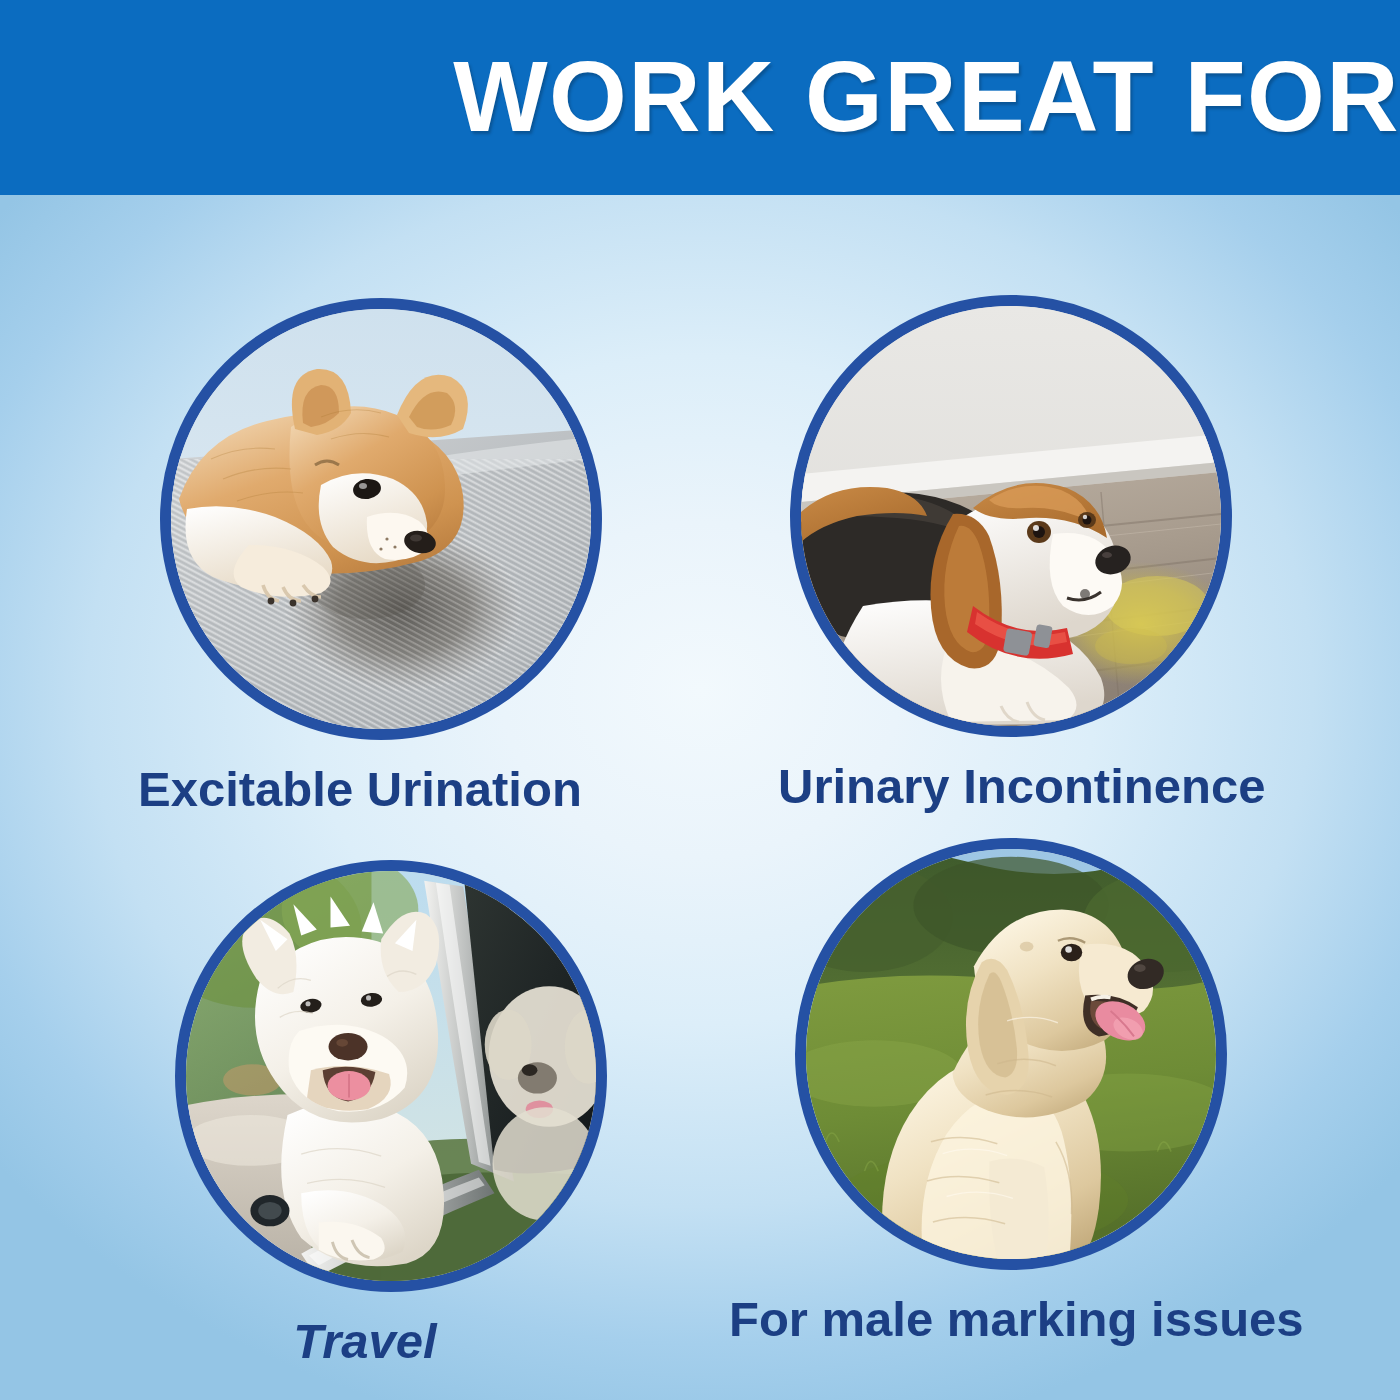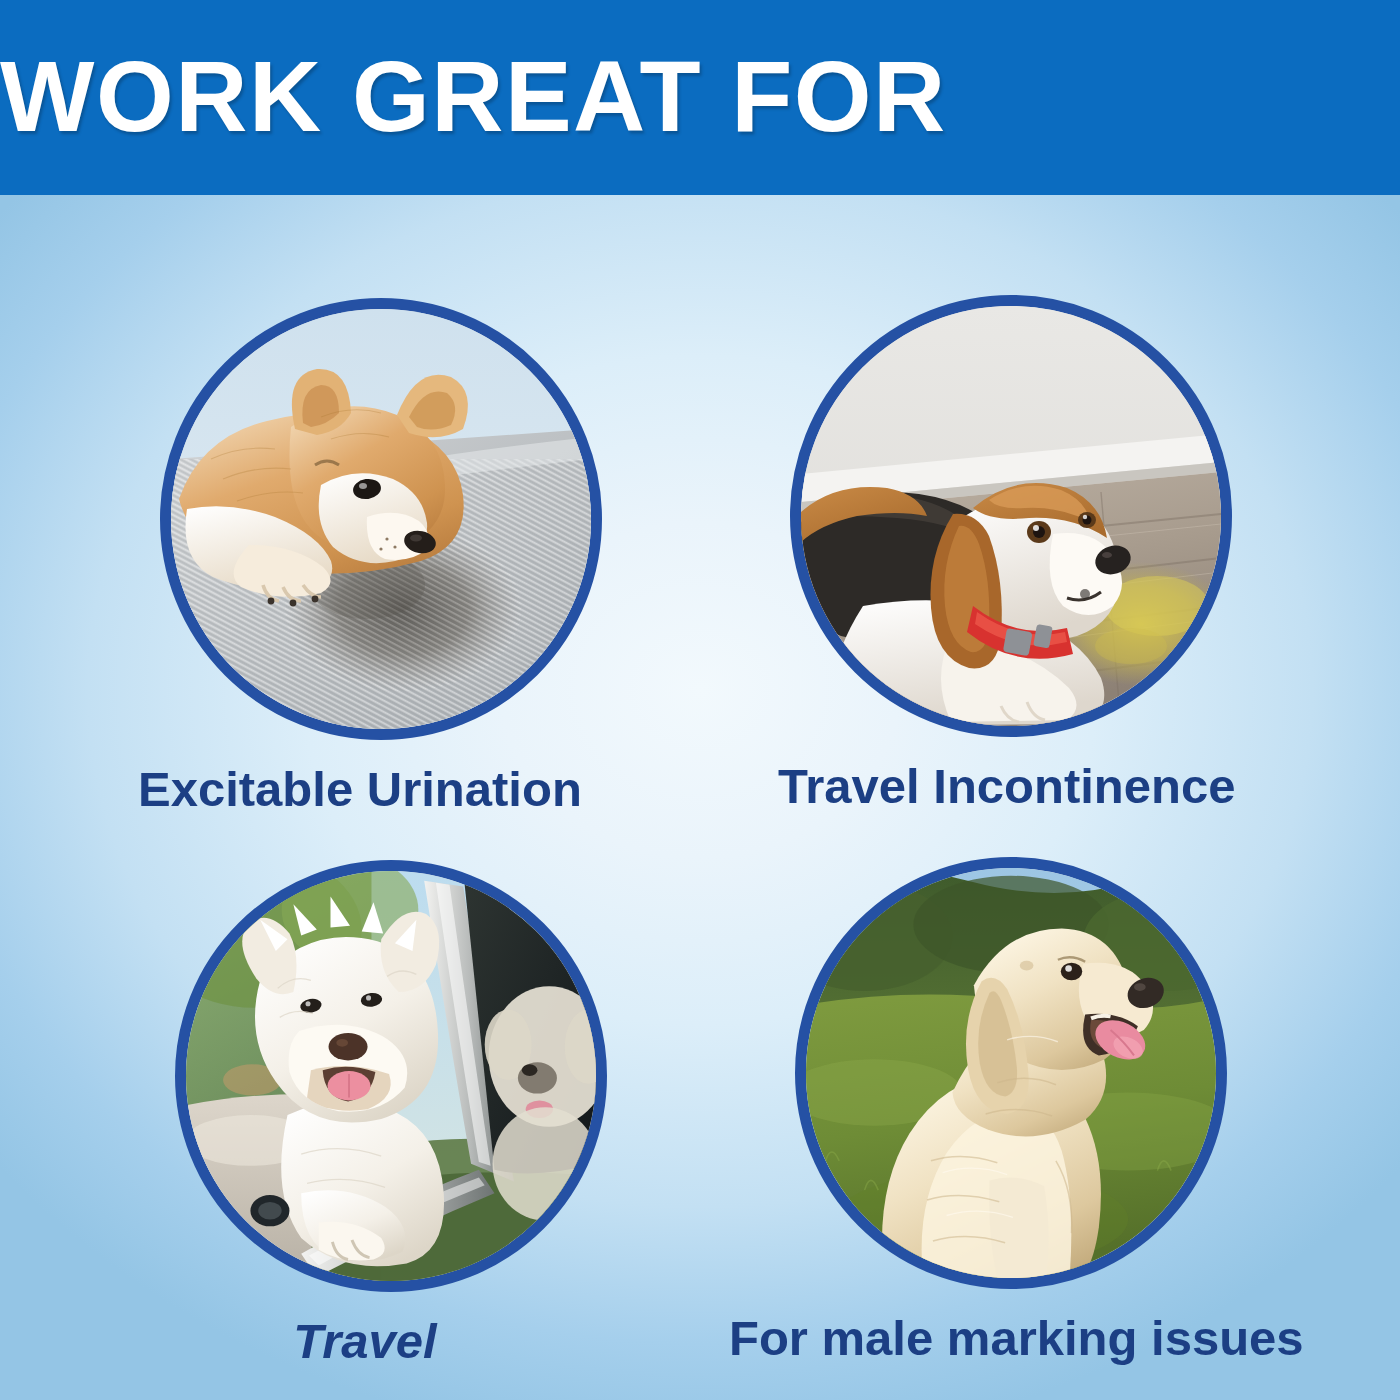--- a/index.html
+++ b/index.html
@@ -16,21 +16,21 @@
     position:absolute;left:0;top:0;width:1400px;height:1400px;
     background:
       radial-gradient(ellipse 900px 760px at 700px 690px,
         #f2f9fd 0%, #eaf4fb 22%, #dceef9 44%, #c3e0f3 68%, #a5cfec 86%, #94c5e5 100%);
   }
 
   
   .header{
     position:absolute;left:0;top:0;width:1400px;height:195px;
     background:#0b6cc0;
-    display:flex;align-items:center;justify-content:flex-start;
+    display:flex;align-items:center;justify-content:flex-end;
     box-sizing:border-box;
   }
   .header-title{
     color:#ffffff;
     font-size:100px;
     font-weight:bold;
     letter-spacing:1.5px;
     line-height:1;
     white-space:nowrap;
     text-shadow:2px 3px 3px rgba(0,0,0,0.22);
@@ -38,21 +38,21 @@
   }
 
   
   .grid{
     position:absolute;left:0;top:195px;width:1400px;height:1205px;
   }
   .card{position:absolute;}
   .card-1{left:160px;top:103px;}
   .card-2{left:790px;top:100px;}
   .card-3{left:175px;top:665px;}
-  .card-4{left:795px;top:662px;}
+  .card-4{left:795px;top:643px;}
 
   .circle{
     width:442px;height:442px;border-radius:50%;
     border:11px solid #2551a4;
     box-sizing:border-box;
     overflow:hidden;
     position:relative;
     background:#cfd8de;
   }
   .circle.small{width:432px;height:432px;}
@@ -284,21 +284,21 @@
           <rect x="206" y="322" width="26" height="24" rx="4" fill="#8e9196" transform="rotate(10 206 322)"></rect>
           <rect x="236" y="318" width="16" height="22" rx="3" fill="#8e9196" transform="rotate(10 236 318)"></rect>
 
           <g stroke="#ddd4c6" stroke-width="3" fill="none" opacity="0.9">
             <path d="M200 400 Q206 414 218 416"></path>
             <path d="M226 396 Q232 412 244 414"></path>
             <path d="M64 396 Q70 410 82 412"></path>
           </g>
         </svg>
       </div>
-      <div class="caption cap-2">Travel Incontinence</div>
+      <div class="caption cap-2">Urinary Incontinence</div>
     </div>
 
     <div class="card card-3">
       <div class="circle small">
         <svg viewBox="0 0 420 420" preserveAspectRatio="xMidYMid slice">
           <defs>
             <linearGradient id="c3sky" x1="0" y1="0" x2="0" y2="1">
               <stop offset="0" stop-color="#bcdcef"></stop>
                 <stop offset="1" stop-color="#d9e6e0"></stop>
             </linearGradient>

